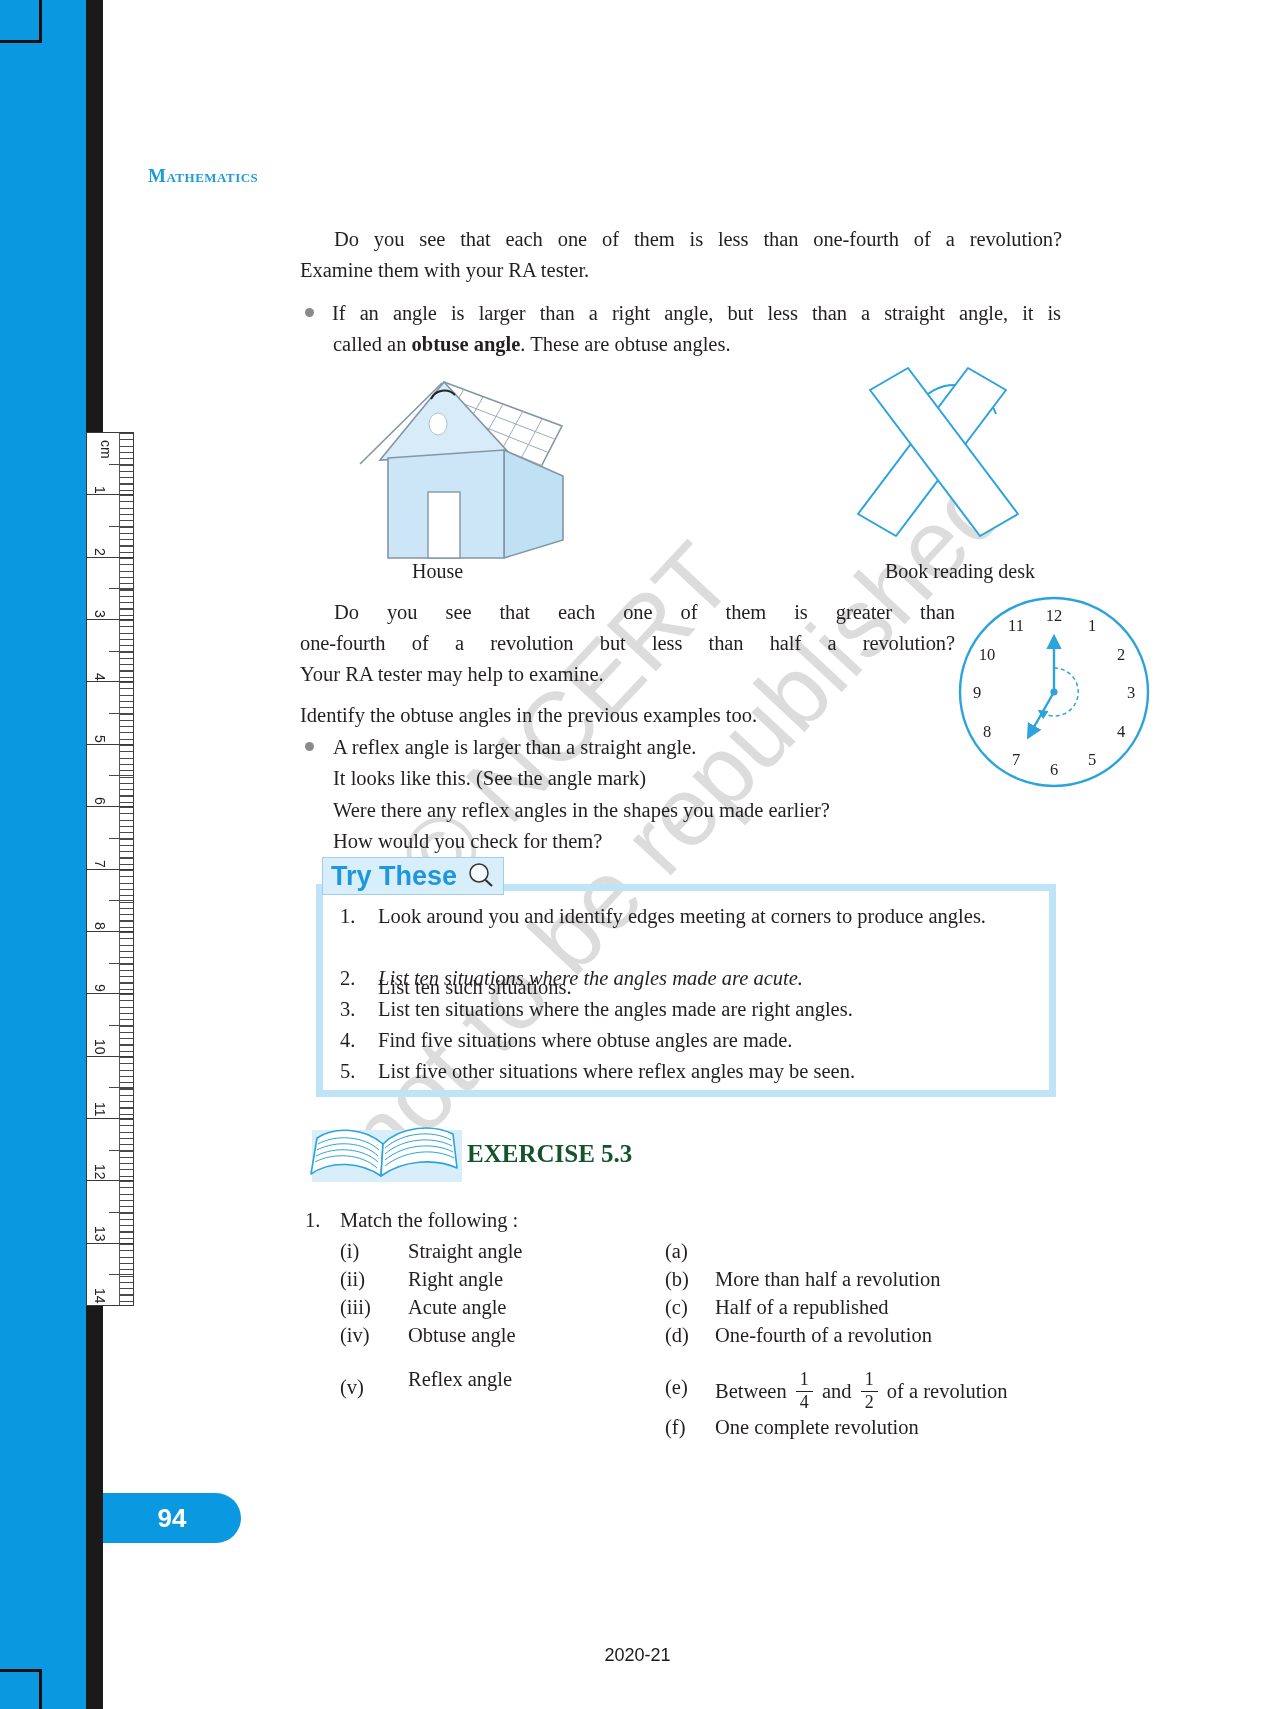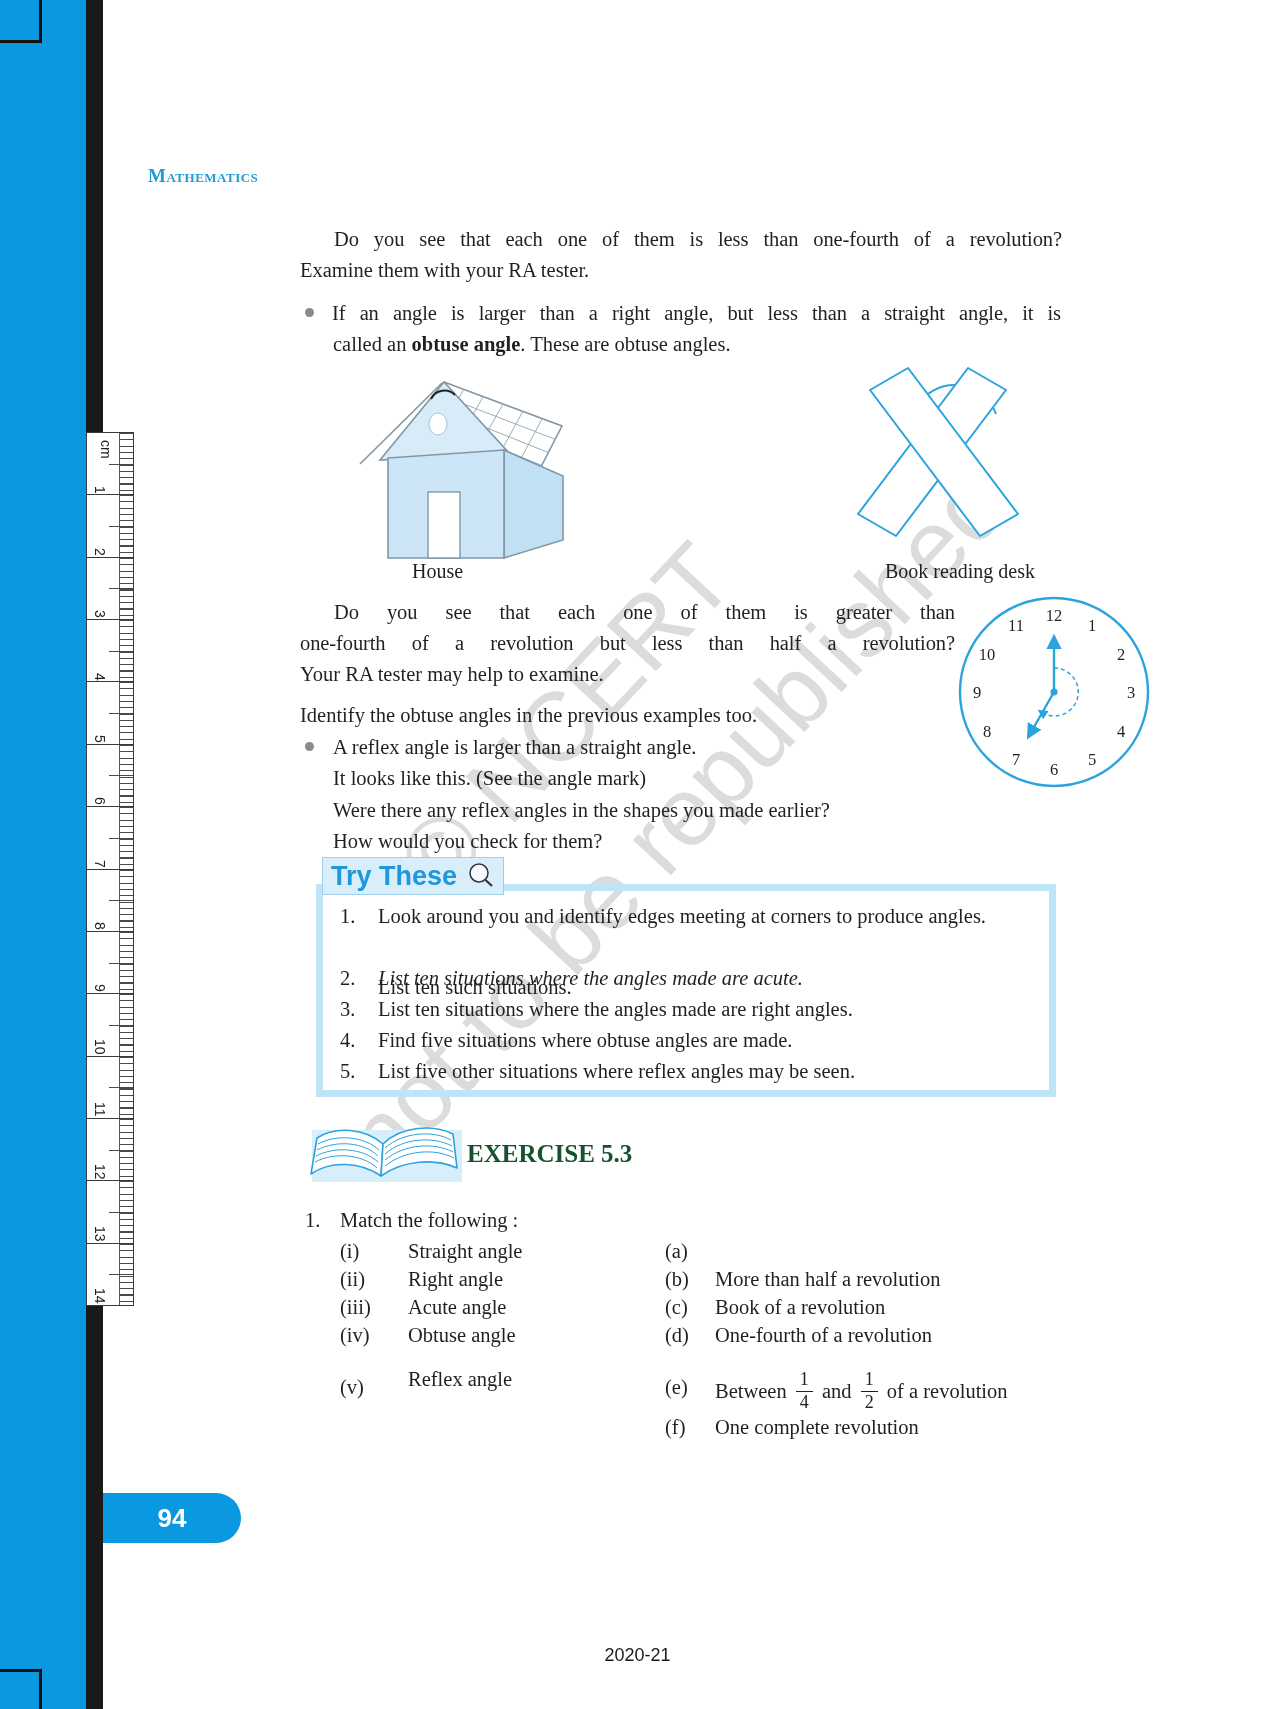--- a/index.html
+++ b/index.html
@@ -253,21 +253,21 @@
   <div class="line" style="left:408px;top:1292px;">Acute angle</div>
   <div class="line" style="left:340px;top:1320px;">(iv)</div>
   <div class="line" style="left:408px;top:1320px;">Obtuse angle</div>
   <div class="line" style="left:340px;top:1372px;">(v)</div>
   <div class="line" style="left:408px;top:1364px;">Reflex angle</div>
 
   <div class="line" style="left:665px;top:1236px;">(a)</div>
   <div class="line" style="left:665px;top:1264px;">(b)</div>
   <div class="line" style="left:715px;top:1264px;">More than half a revolution</div>
   <div class="line" style="left:665px;top:1292px;">(c)</div>
-  <div class="line" style="left:715px;top:1292px;">Book of a revolution</div>
+  <div class="line" style="left:715px;top:1292px;">Half of a republished</div>
   <div class="line" style="left:665px;top:1320px;">(d)</div>
   <div class="line" style="left:715px;top:1320px;">One-fourth of a revolution</div>
 
   <div class="line" style="left:665px;top:1372px;">(e)</div>
   <div class="line" style="left:715px;top:1372px;">
     <span>Between</span>
     <span class="frac"><span class="num">1</span><span class="den">4</span></span>
     <span>and</span>
     <span class="frac"><span class="num">1</span><span class="den">2</span></span>
     <span>of a revolution</span>

